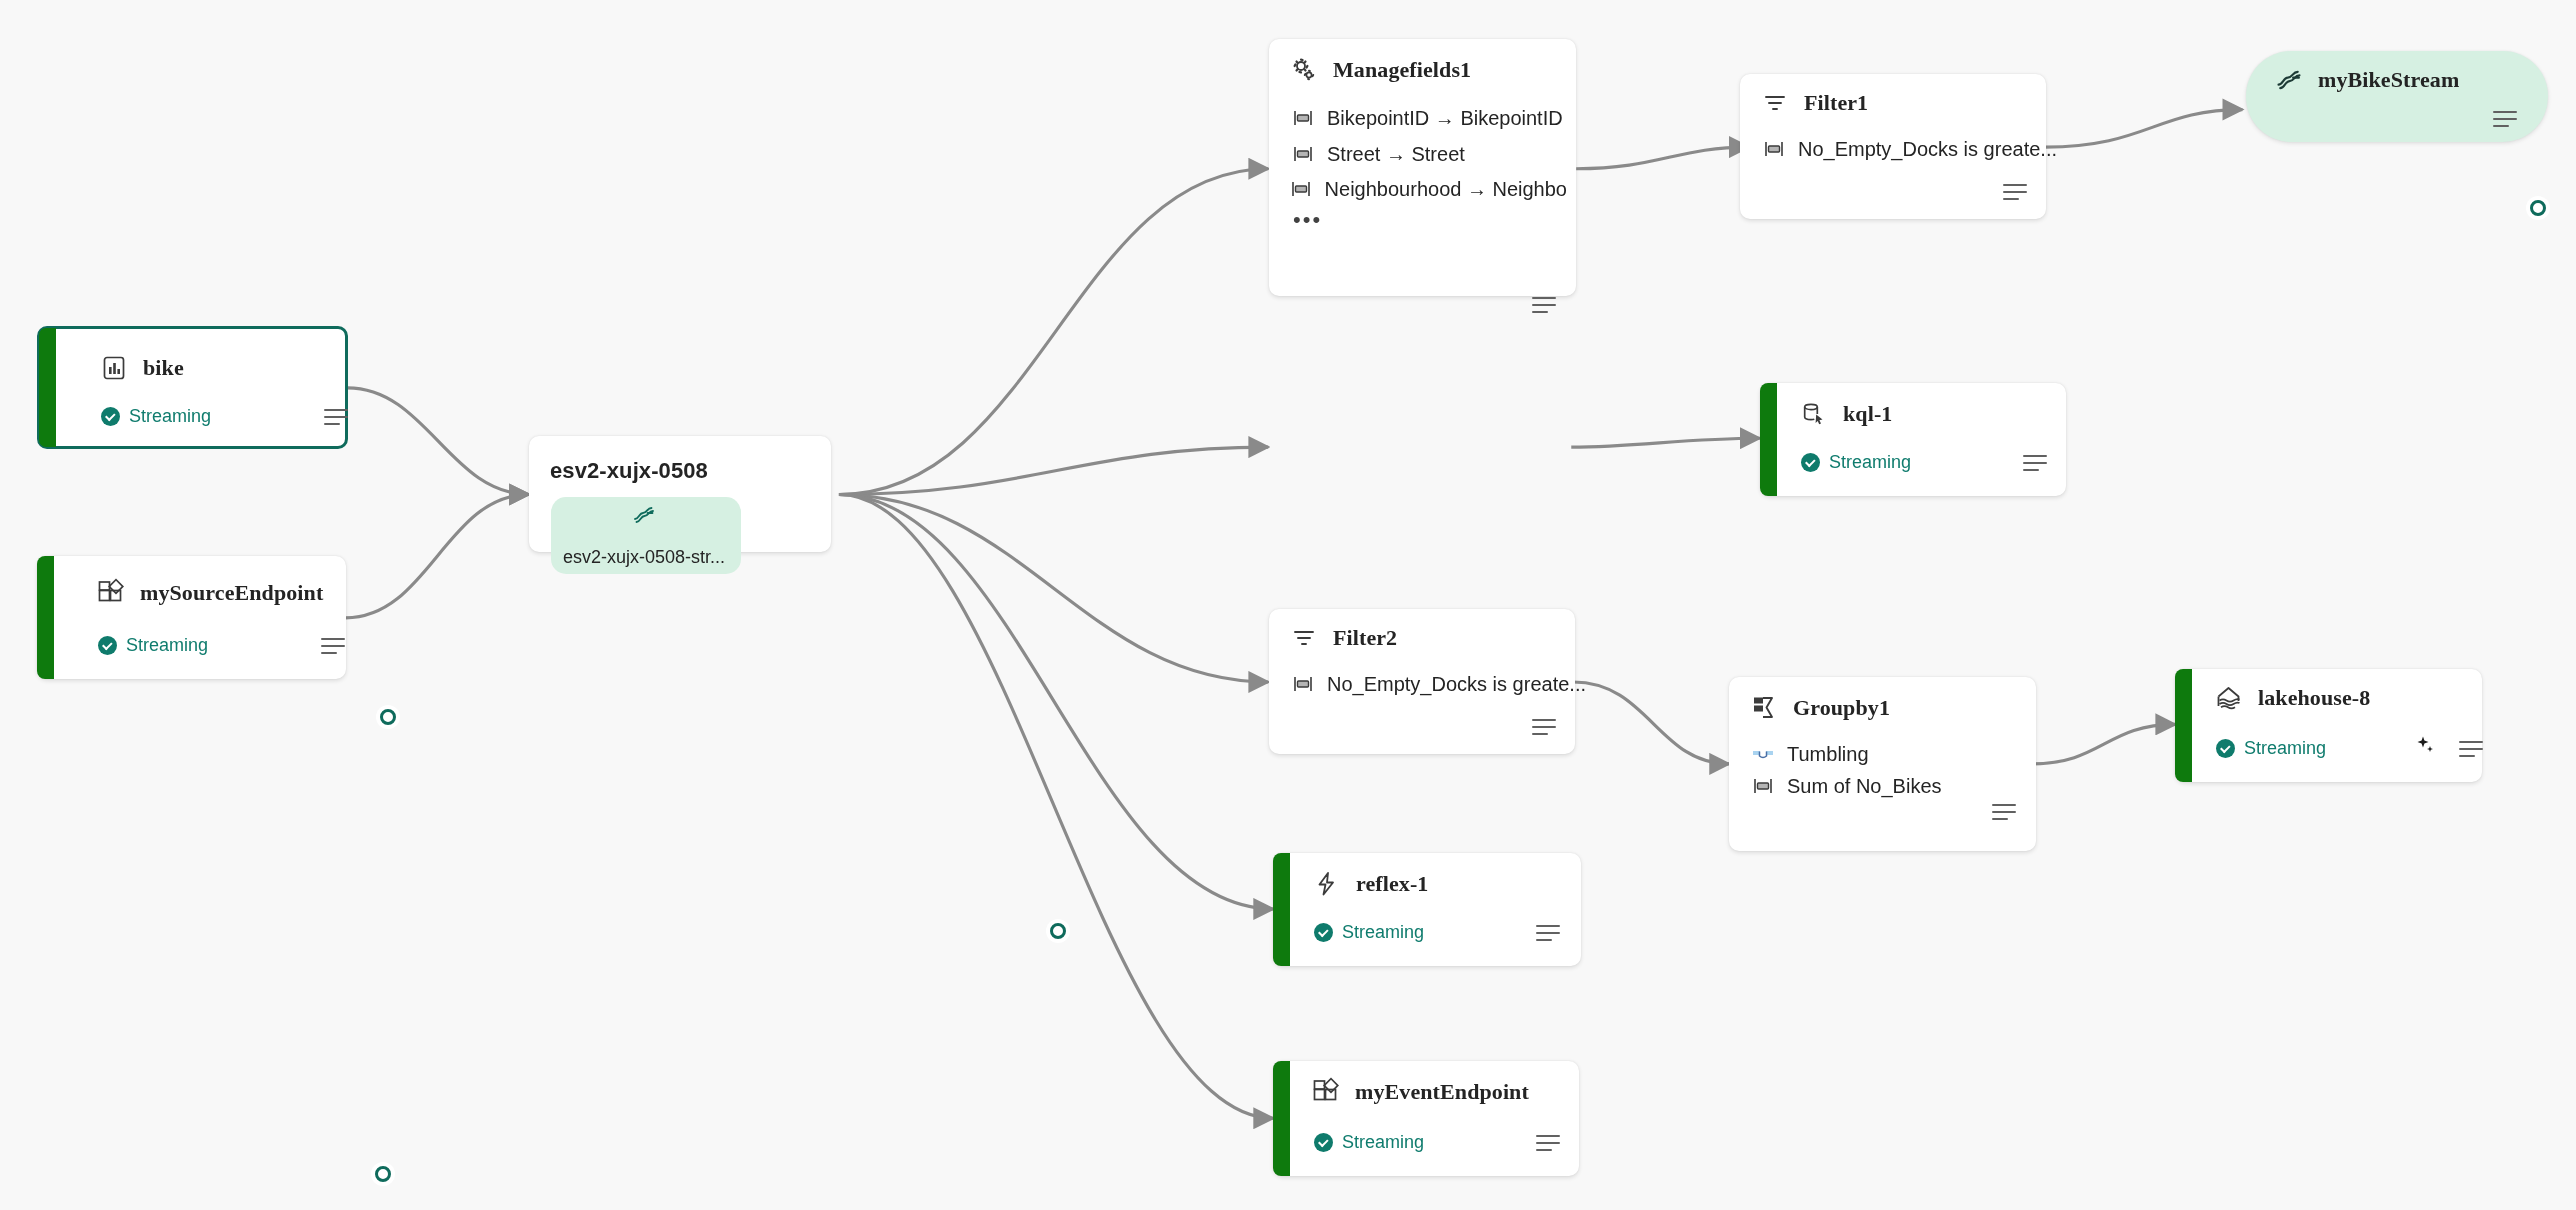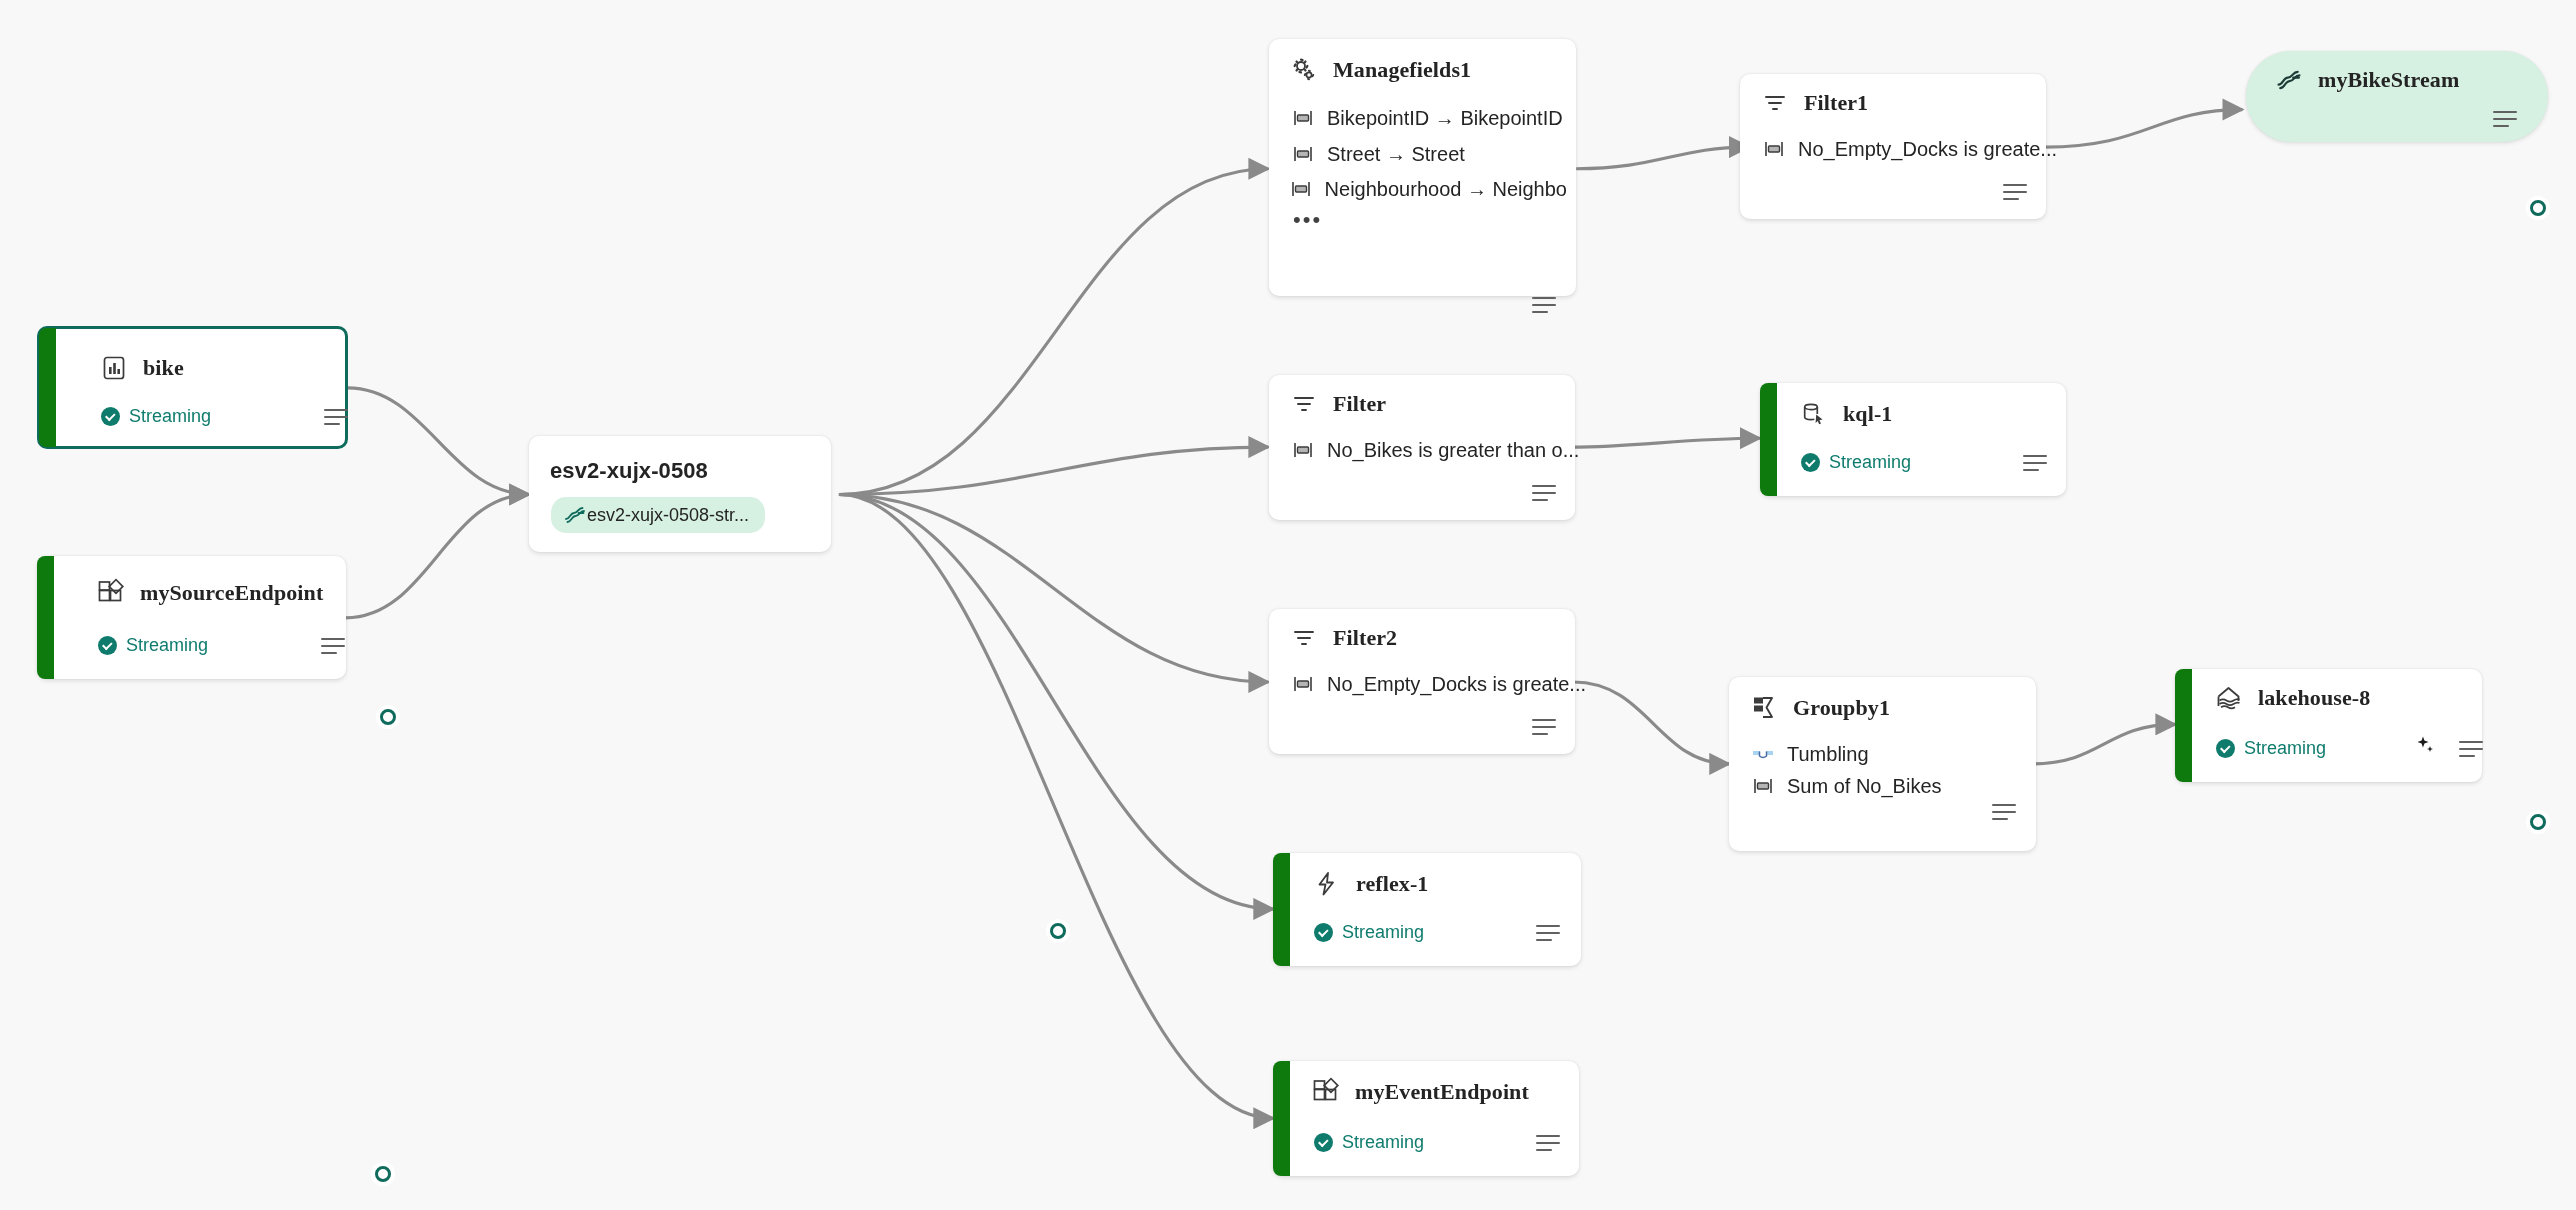--- a/index.html
+++ b/index.html
@@ -145,27 +145,28 @@
     background: #ffffff;
     box-sizing: border-box;
     box-shadow: 0 0 0 4px #ffffff;
   }
 
   
   .pill {
     position: absolute;
     display: inline-flex;
     align-items: center;
-    gap: 0;
+    gap: 20px;
     background: #d6f0e2;
     border-radius: 15px;
     padding: 6px 16px 6px 12px;
     font-size: 18px;
     color: #242424;
     white-space: nowrap;
+    flex-direction: column;
   }
 
   
   .stream-node {
     position: absolute;
     background: #d6f0e2;
     border-radius: 45px;
     box-shadow: 0 1.5px 4px rgba(0,0,0,0.10), 0 0 2px rgba(0,0,0,0.06);
     box-sizing: border-box;
   }
@@ -360,46 +361,20 @@
       <span class="node-title">myBikeStream</span>
     </div>
     <div class="menu-btn" style="left:247px; top:57px;">
       <i></i>
         <i></i>
         <i></i>
     </div>
 
   </div>
 
-  <div class="node" style="left:1269px; top:375px; width:306px; height:145px;">
-    <div class="node-head" style="left:20px; top:14px;">
-      <span class="ico">
-        <svg width="26" height="26" viewBox="0 0 26 26">
-          <path d="M4 7 L22 7 M7 13 L19 13 M11 19 L15 19" stroke="#3b3b3b" stroke-width="1.9" stroke-linecap="round"></path>
-        </svg>
-      </span>
-      <span class="node-title">Filter</span>
-    </div>
-    <div class="frow" style="left:22px; top:63px;">
-      <span class="fico">
-        <svg width="22" height="22" viewBox="0 0 22 22">
-          <path d="M3 4 L3 18 M19 4 L19 18" stroke="#3b3b3b" stroke-width="1.6"></path>
-          <rect x="5.5" y="8" width="11" height="6" rx="1" fill="#b5b5b5" stroke="#3b3b3b" stroke-width="1.4"></rect>
-        </svg>
-      </span>
-      <span>No_Bikes is greater than o...</span>
-    </div>
-    <div class="menu-btn" style="left:263px; top:107px;">
-      <i></i>
-        <i></i>
-        <i></i>
-    </div>
-    <div class="port" style="left:1261px; top:439px;"></div>
-
-  </div>
 
   <div class="node" style="left:1760px; top:383px; width:306px; height:113px;">
     <div class="rail"></div>
     <div class="node-head" style="left:39px; top:16px;">
       <span class="ico">
         <svg width="28" height="28" viewBox="0 0 28 28">
           <ellipse cx="11" cy="7" rx="6.3" ry="2.6" fill="none" stroke="#3b3b3b" stroke-width="1.7"></ellipse>
           <path d="M4.7 7 L4.7 17 C4.7 18.5 7.5 19.6 11 19.6 C12.2 19.6 13.4 19.5 14.3 19.2" fill="none" stroke="#3b3b3b" stroke-width="1.7"></path>
           <path d="M17.3 7 L17.3 14" fill="none" stroke="#3b3b3b" stroke-width="1.7"></path>
           <path d="M16.2 14.4 L22.5 19.4 L19.4 20.2 L21 23.5 L19.2 24.3 L17.7 21 L15.6 23 Z" fill="#3b3b3b"></path>

